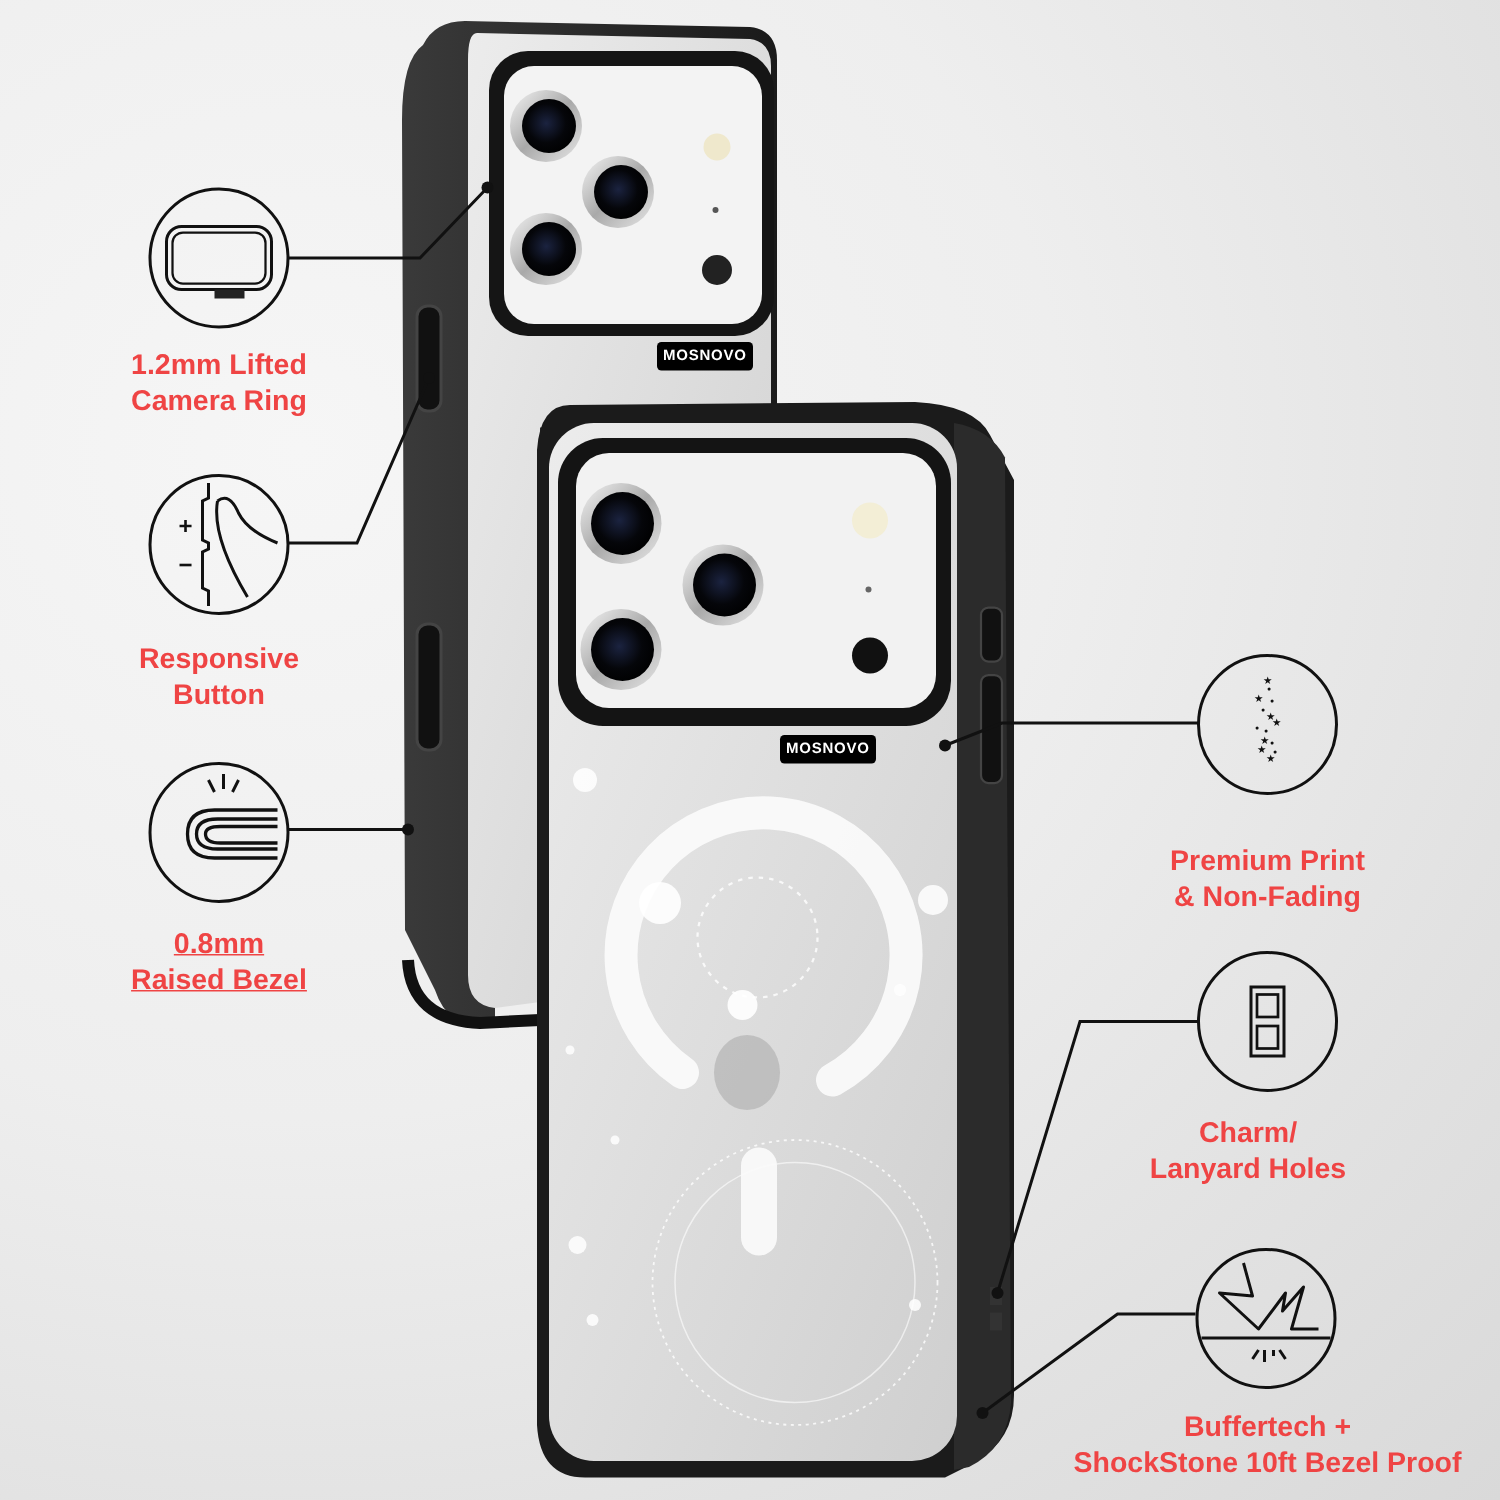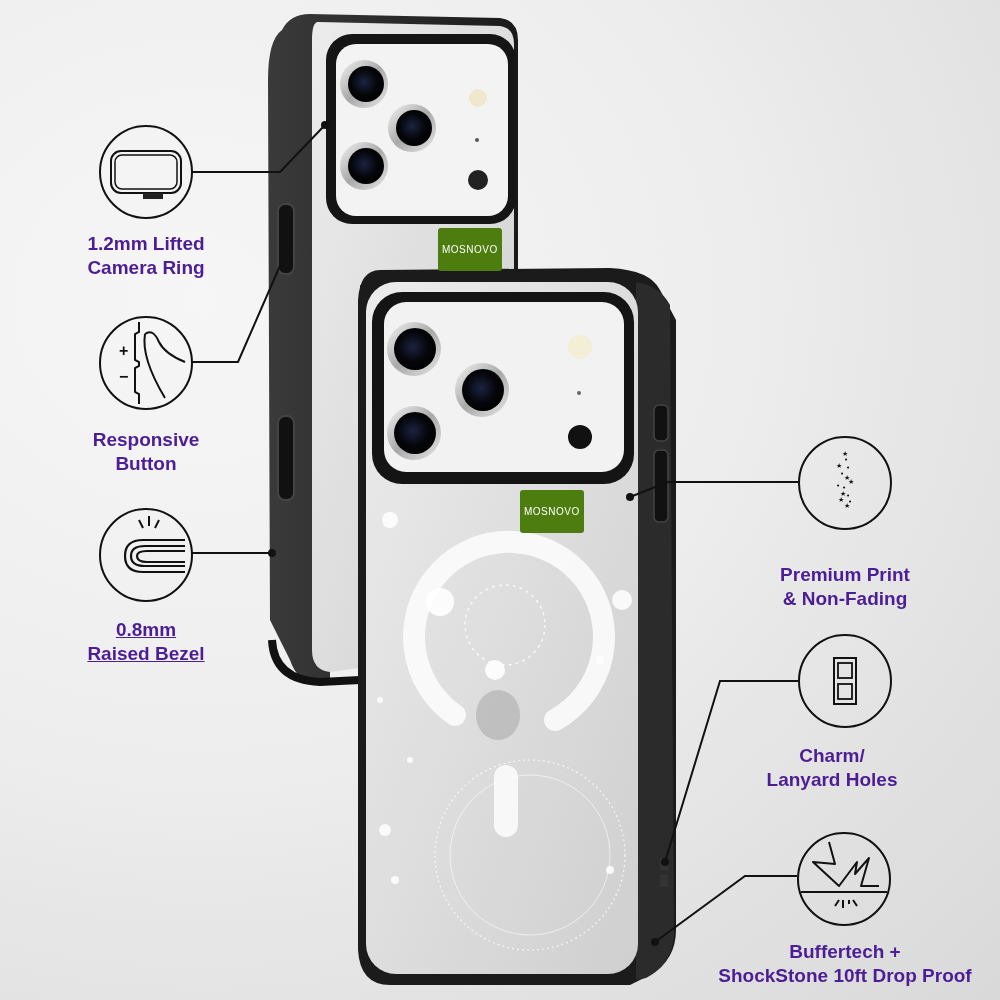--- a/index.html
+++ b/index.html
@@ -18,26 +18,26 @@
   }
 
   .feature { position: absolute; }
   .feature .circle {
     position: absolute; width: 94px; height: 94px; border-radius: 50%;
     border: 2px solid #111; background: transparent;
   }
   .feature .circle svg { position: absolute; left: 0; top: 0; width: 90px; height: 90px; }
   .feature .label {
     position: absolute; text-align: center; font-weight: 700; font-size: 19px;
-    line-height: 24px; color: #4c1d95; white-space: pre-line;
+    line-height: 24px; color: #ef4444; white-space: pre-line;
   }
   svg.layer { position: absolute; left: 0; top: 0; width: 1000px; height: 1000px; pointer-events: none; }
   .brand {
-    position: absolute; background: #4d7c0f; color: #fff; font-weight: 400;
-    font-size: 10px; letter-spacing: 0.5px; padding: 16px 4px; border-radius: 3px;
+    position: absolute; background: #000000; color: #fff; font-weight: 700;
+    font-size: 10px; letter-spacing: 0.5px; padding: 4px 4px; border-radius: 3px;
   }
 </style>
 </head>
 <body>
 
 <div class="canvas">
 
   <svg class="layer" viewBox="0 0 1000 1000">
     <defs>
       <linearGradient id="sideGrad" x1="0" x2="1">
@@ -244,16 +244,16 @@
       <svg viewBox="0 0 90 90">
         <path d="M30 8 L36 30 L14 28 L40 52 L58 28 L56 40 L70 24 L62 52 L80 52" fill="none" stroke="#111" stroke-width="2" stroke-linejoin="round"></path>
         <line x1="2" y1="58" x2="88" y2="58" stroke="#111" stroke-width="2"></line>
         <line x1="36" y1="72" x2="40" y2="66" stroke="#111" stroke-width="2"></line>
         <line x1="44" y1="74" x2="44" y2="66" stroke="#111" stroke-width="2"></line>
         <line x1="50" y1="66" x2="50" y2="70" stroke="#111" stroke-width="2"></line>
         <line x1="54" y1="66" x2="58" y2="72" stroke="#111" stroke-width="2"></line>
       </svg>
     </div>
     <div class="label" style="left:690px;top:940px;width:310px;">Buffertech +
-ShockStone 10ft Drop Proof</div>
+ShockStone 10ft Bezel Proof</div>
   </div>
 
 </div>
 
 </body></html>

